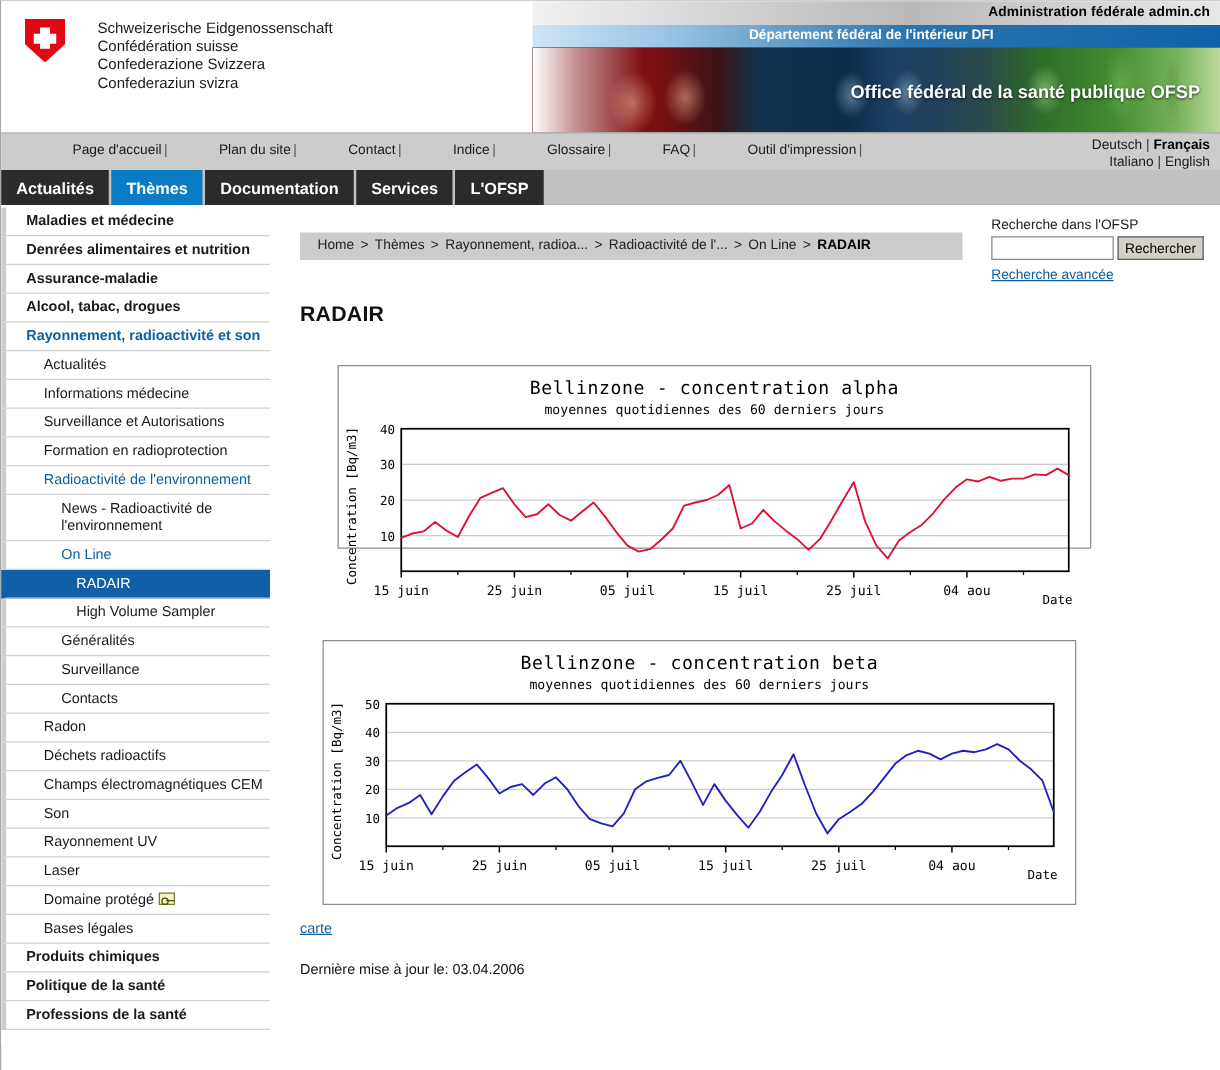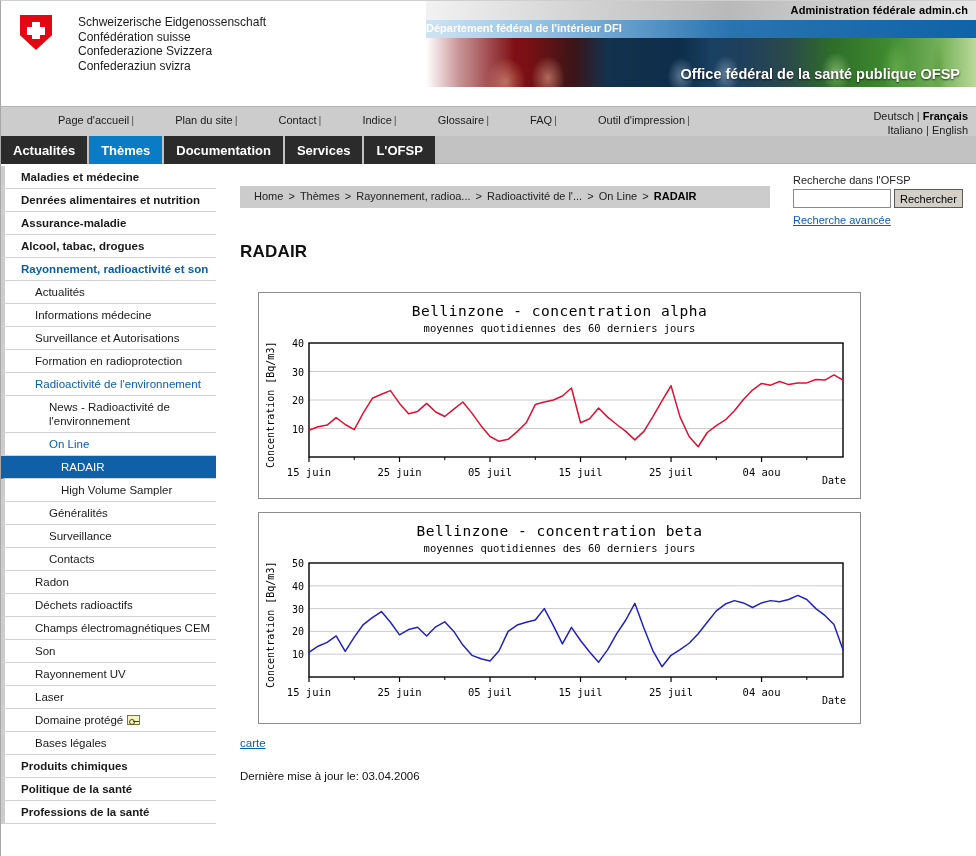--- a/index.html
+++ b/index.html
@@ -40,27 +40,27 @@
     letter-spacing: 0.1px;
   }
   .dfi-bar {
     position: absolute;
     top: 19px; left: 425px; right: 0;
     height: 18px;
     background: linear-gradient(to right, #cfe3f2 0%, #9cc8e6 18%, #2a74b0 55%, #0f63a8 100%);
     color: #ffffff;
     font-size: 11px;
     font-weight: bold;
-    text-align: left;
+    text-align: center;
     padding: 2px 8px 0 0;
   }
   .banner {
     position: absolute;
     top: 37px; left: 425px; right: 0;
-    height: 49px;
+    height: 68px;
     overflow: hidden;
     background: #000;
   }
   .banner .b-img {
     position: absolute; inset: 0;
     background:
       linear-gradient(to right,
         rgba(255,255,255,1) 0%,
         rgba(255,255,255,0.55) 6%,
         rgba(255,255,255,0.0) 16%),
@@ -281,21 +281,21 @@
   }
 
   
   .chart-panel {
     position: absolute;
     left: 42px;
     width: 603px;
     border: 1px solid #8d8d8d;
     background: #ffffff;
   }
-  #chart-alpha { top: 128px; height: 207px; }
+  #chart-alpha { top: 128px; height: 147px; margin-left: 12px; }
   #chart-beta  { top: 348px; height: 212px; }
 
   .chart-title {
     text-align: center;
     font-family: "DejaVu Sans Mono", "Liberation Mono", monospace;
     font-size: 14.5px;
     color: #000;
     margin-top: 10px;
     letter-spacing: 0.5px;
   }

